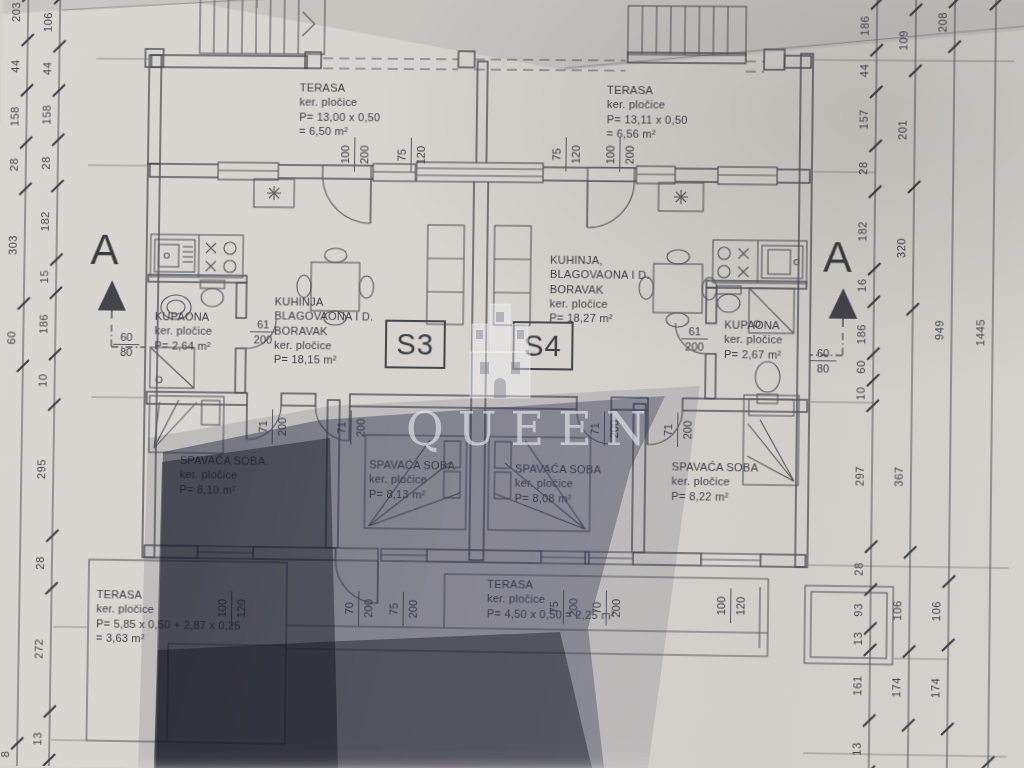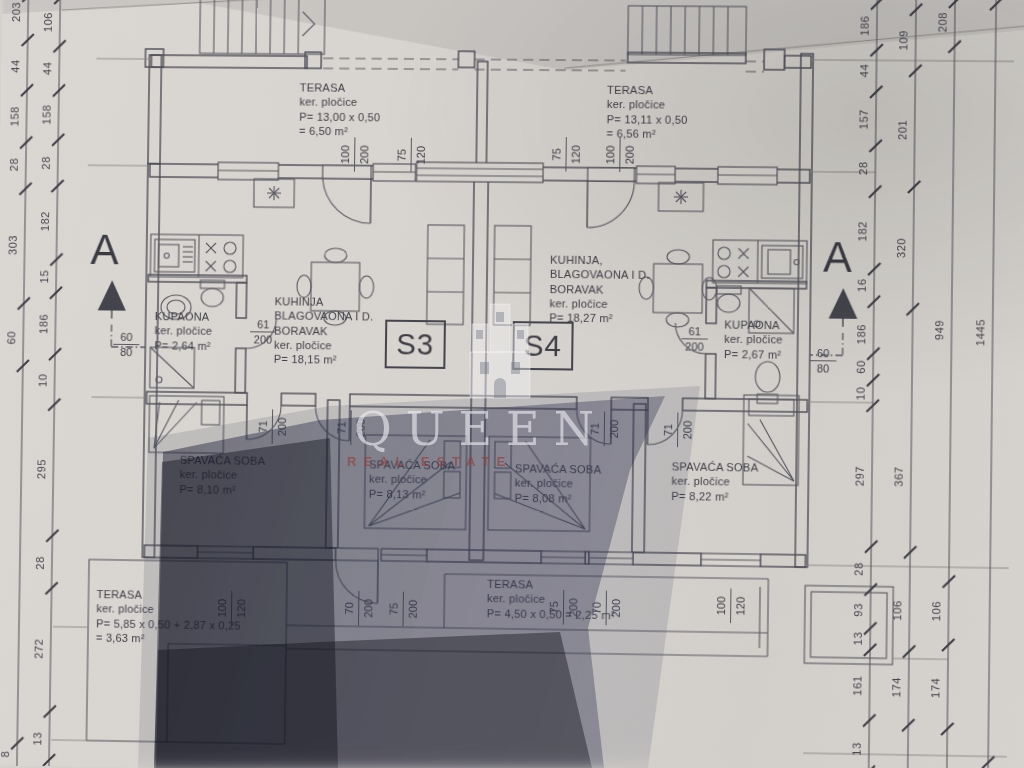--- a/index.html
+++ b/index.html
@@ -42,21 +42,21 @@
     clip-path:polygon(148px 438px,330px 406px,700px 386px,648px 768px,138px 768px);}
   #sh-main{background:linear-gradient(105deg,rgba(19,20,30,0.58) 0%,rgba(44,48,76,0.42) 38%,rgba(62,67,100,0.30) 100%);
     filter:blur(5px);
     clip-path:polygon(163px 452px,320px 420px,665px 396px,630px 470px,588px 628px,604px 768px,156px 768px);}
   #sh-left{background:rgba(18,19,30,0.45);filter:blur(9px);
     clip-path:polygon(162px 462px,330px 438px,338px 768px,154px 768px);}
   #sh-band{background:rgba(14,15,23,0.42);filter:blur(8px);
     clip-path:polygon(158px 650px,320px 642px,560px 632px,592px 768px,154px 768px);}
 
   
-  #watermark{position:absolute;left:340px;top:290px;width:320px;height:185px;text-align:left;pointer-events:none;}
+  #watermark{position:absolute;left:340px;top:290px;width:320px;height:185px;text-align:right;pointer-events:none;}
   #wm-brand{position:absolute;left:0;right:0;top:112px;font-family:"DejaVu Serif","Liberation Serif",serif;
             font-size:46px;letter-spacing:14px;color:rgba(238,238,242,0.62);text-indent:14px;}
   #wm-tag{position:absolute;left:0;right:0;top:164px;font-size:13px;font-weight:bold;letter-spacing:7px;
           color:rgba(148,66,62,0.72);text-indent:7px;}
 </style>
 </head>
 <body>
 
 <div id="stage">
   <div id="photo">
@@ -631,15 +631,14 @@
       <g fill="rgba(105,110,130,0.40)">
         <rect x="156" y="22" width="8" height="10"></rect>
         <rect x="136" y="40" width="7" height="9"></rect>
         <rect x="177" y="40" width="7" height="9"></rect>
         <rect x="140" y="72" width="9" height="12"></rect>
         <rect x="171" y="72" width="9" height="12"></rect>
         <path d="M154,108 v-14 a6,6 0 0 1 12,0 v14 z"></path>
       </g>
     </svg>
     <div id="wm-brand">QUEEN</div>
-    <div id="wm-tag">REAL ESTATE</div>
   </div>
 </div>
 
 </body></html>

